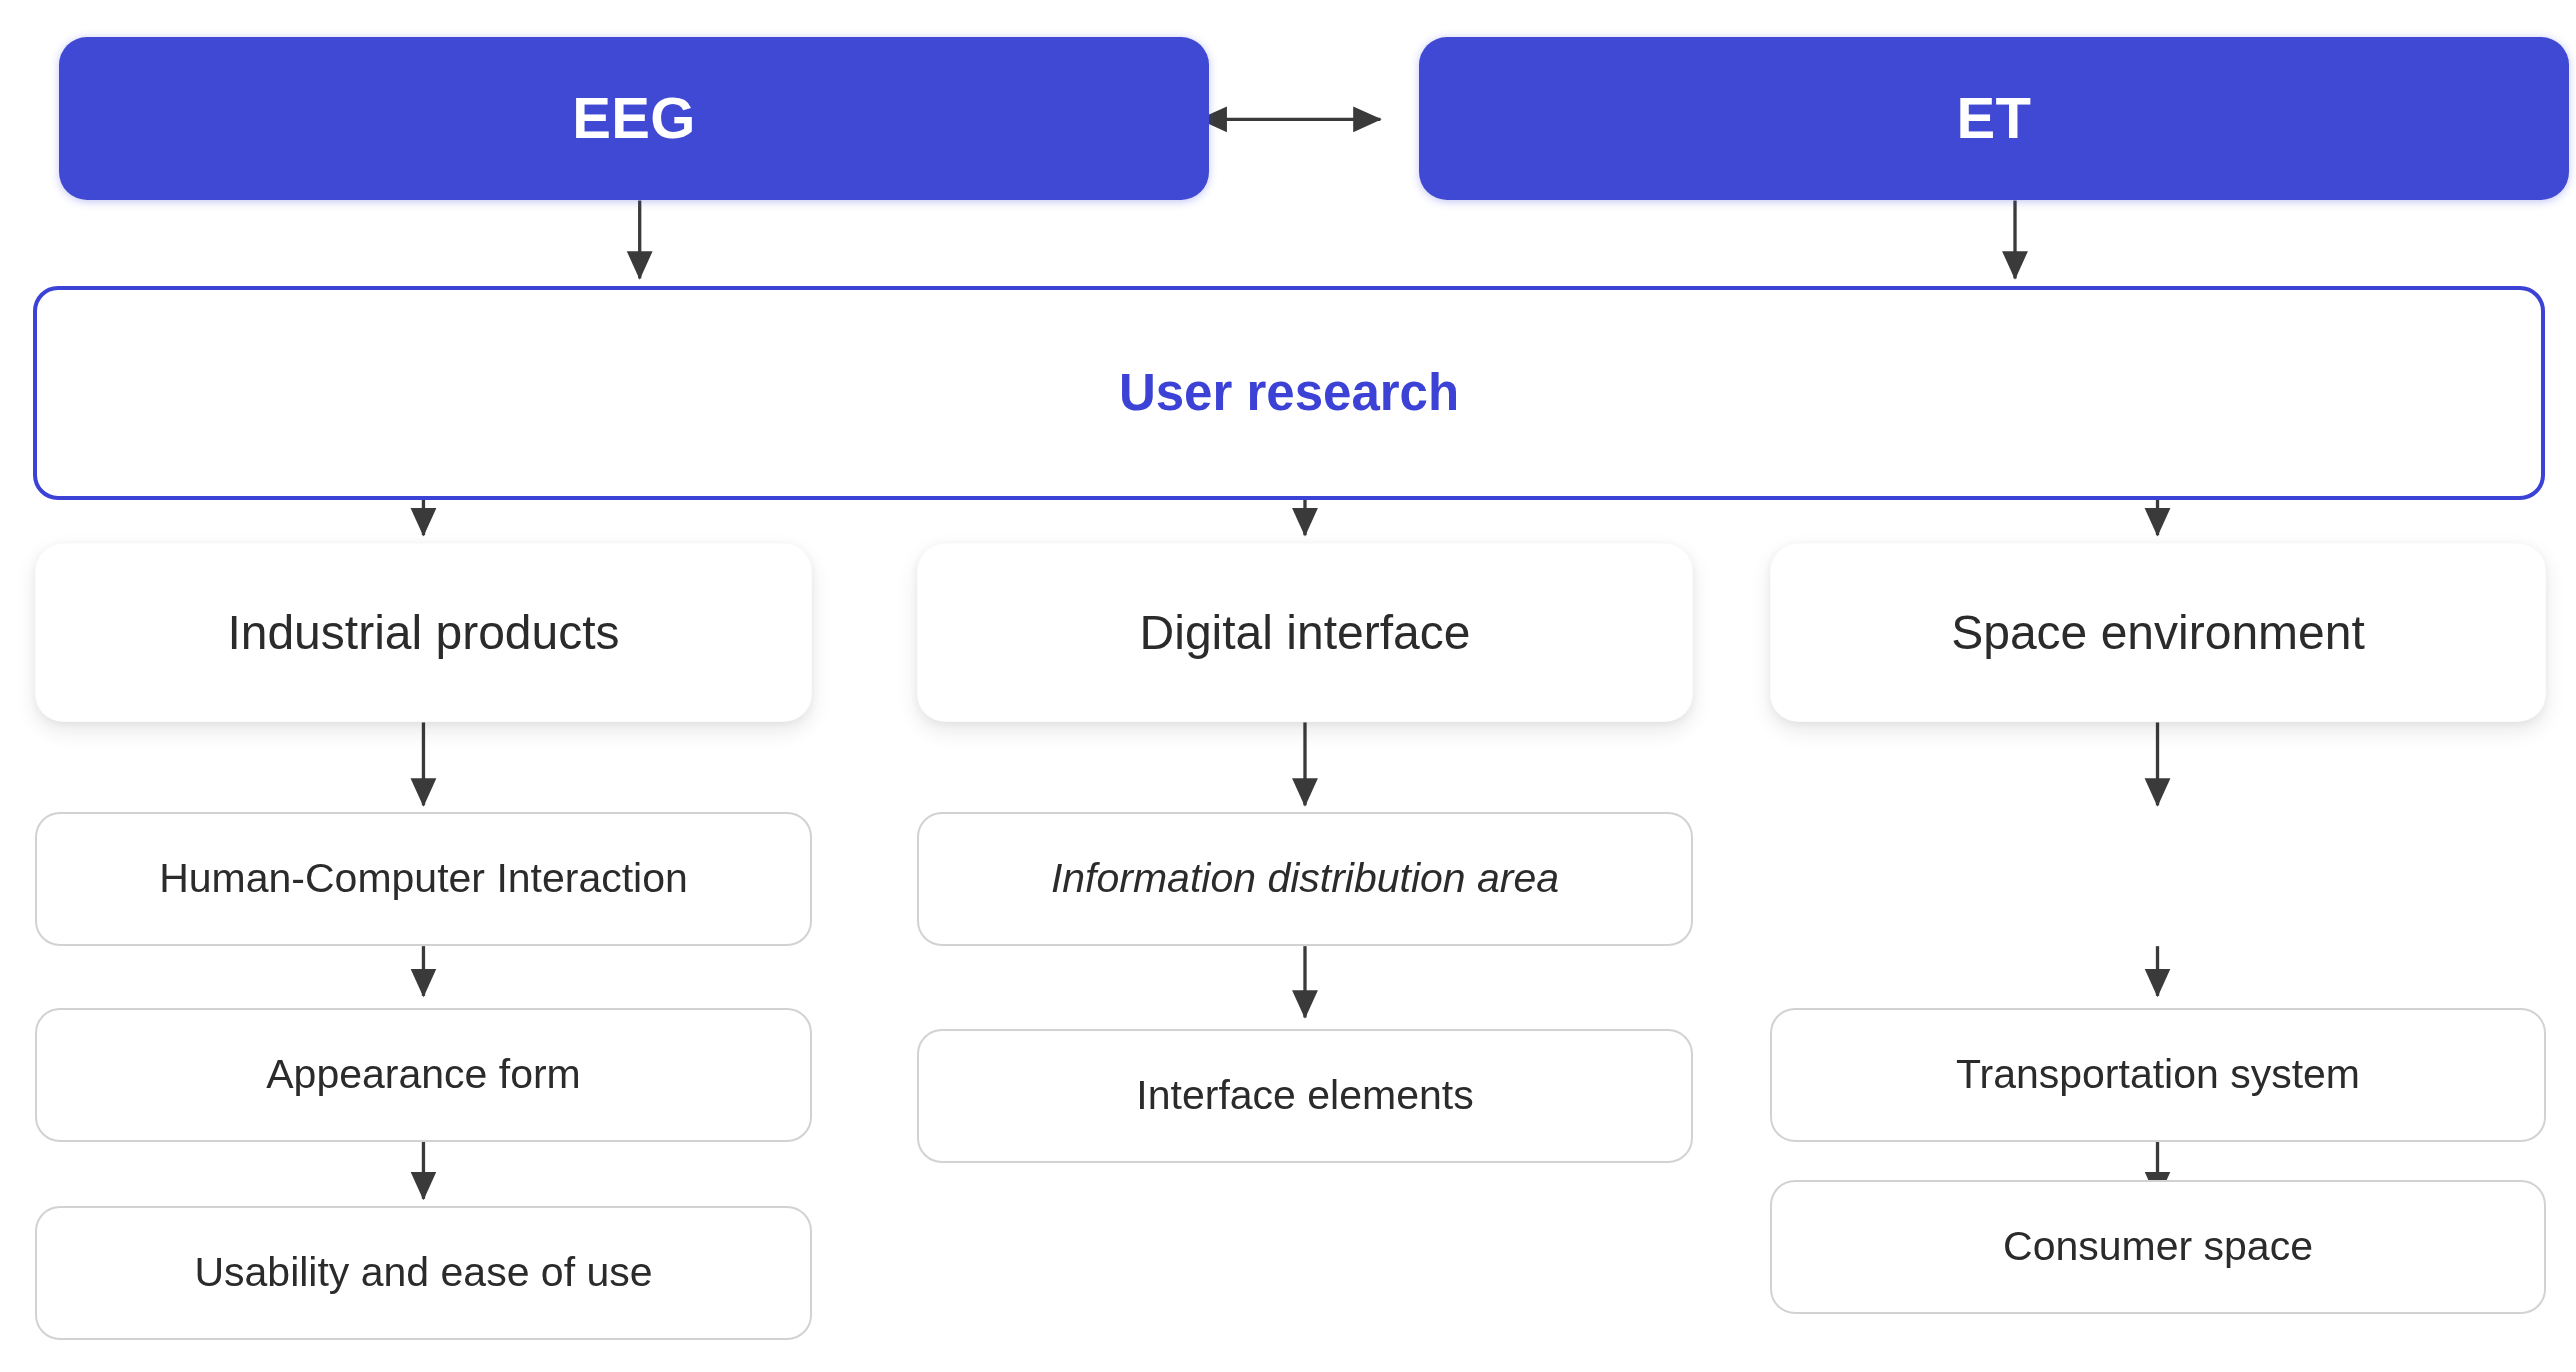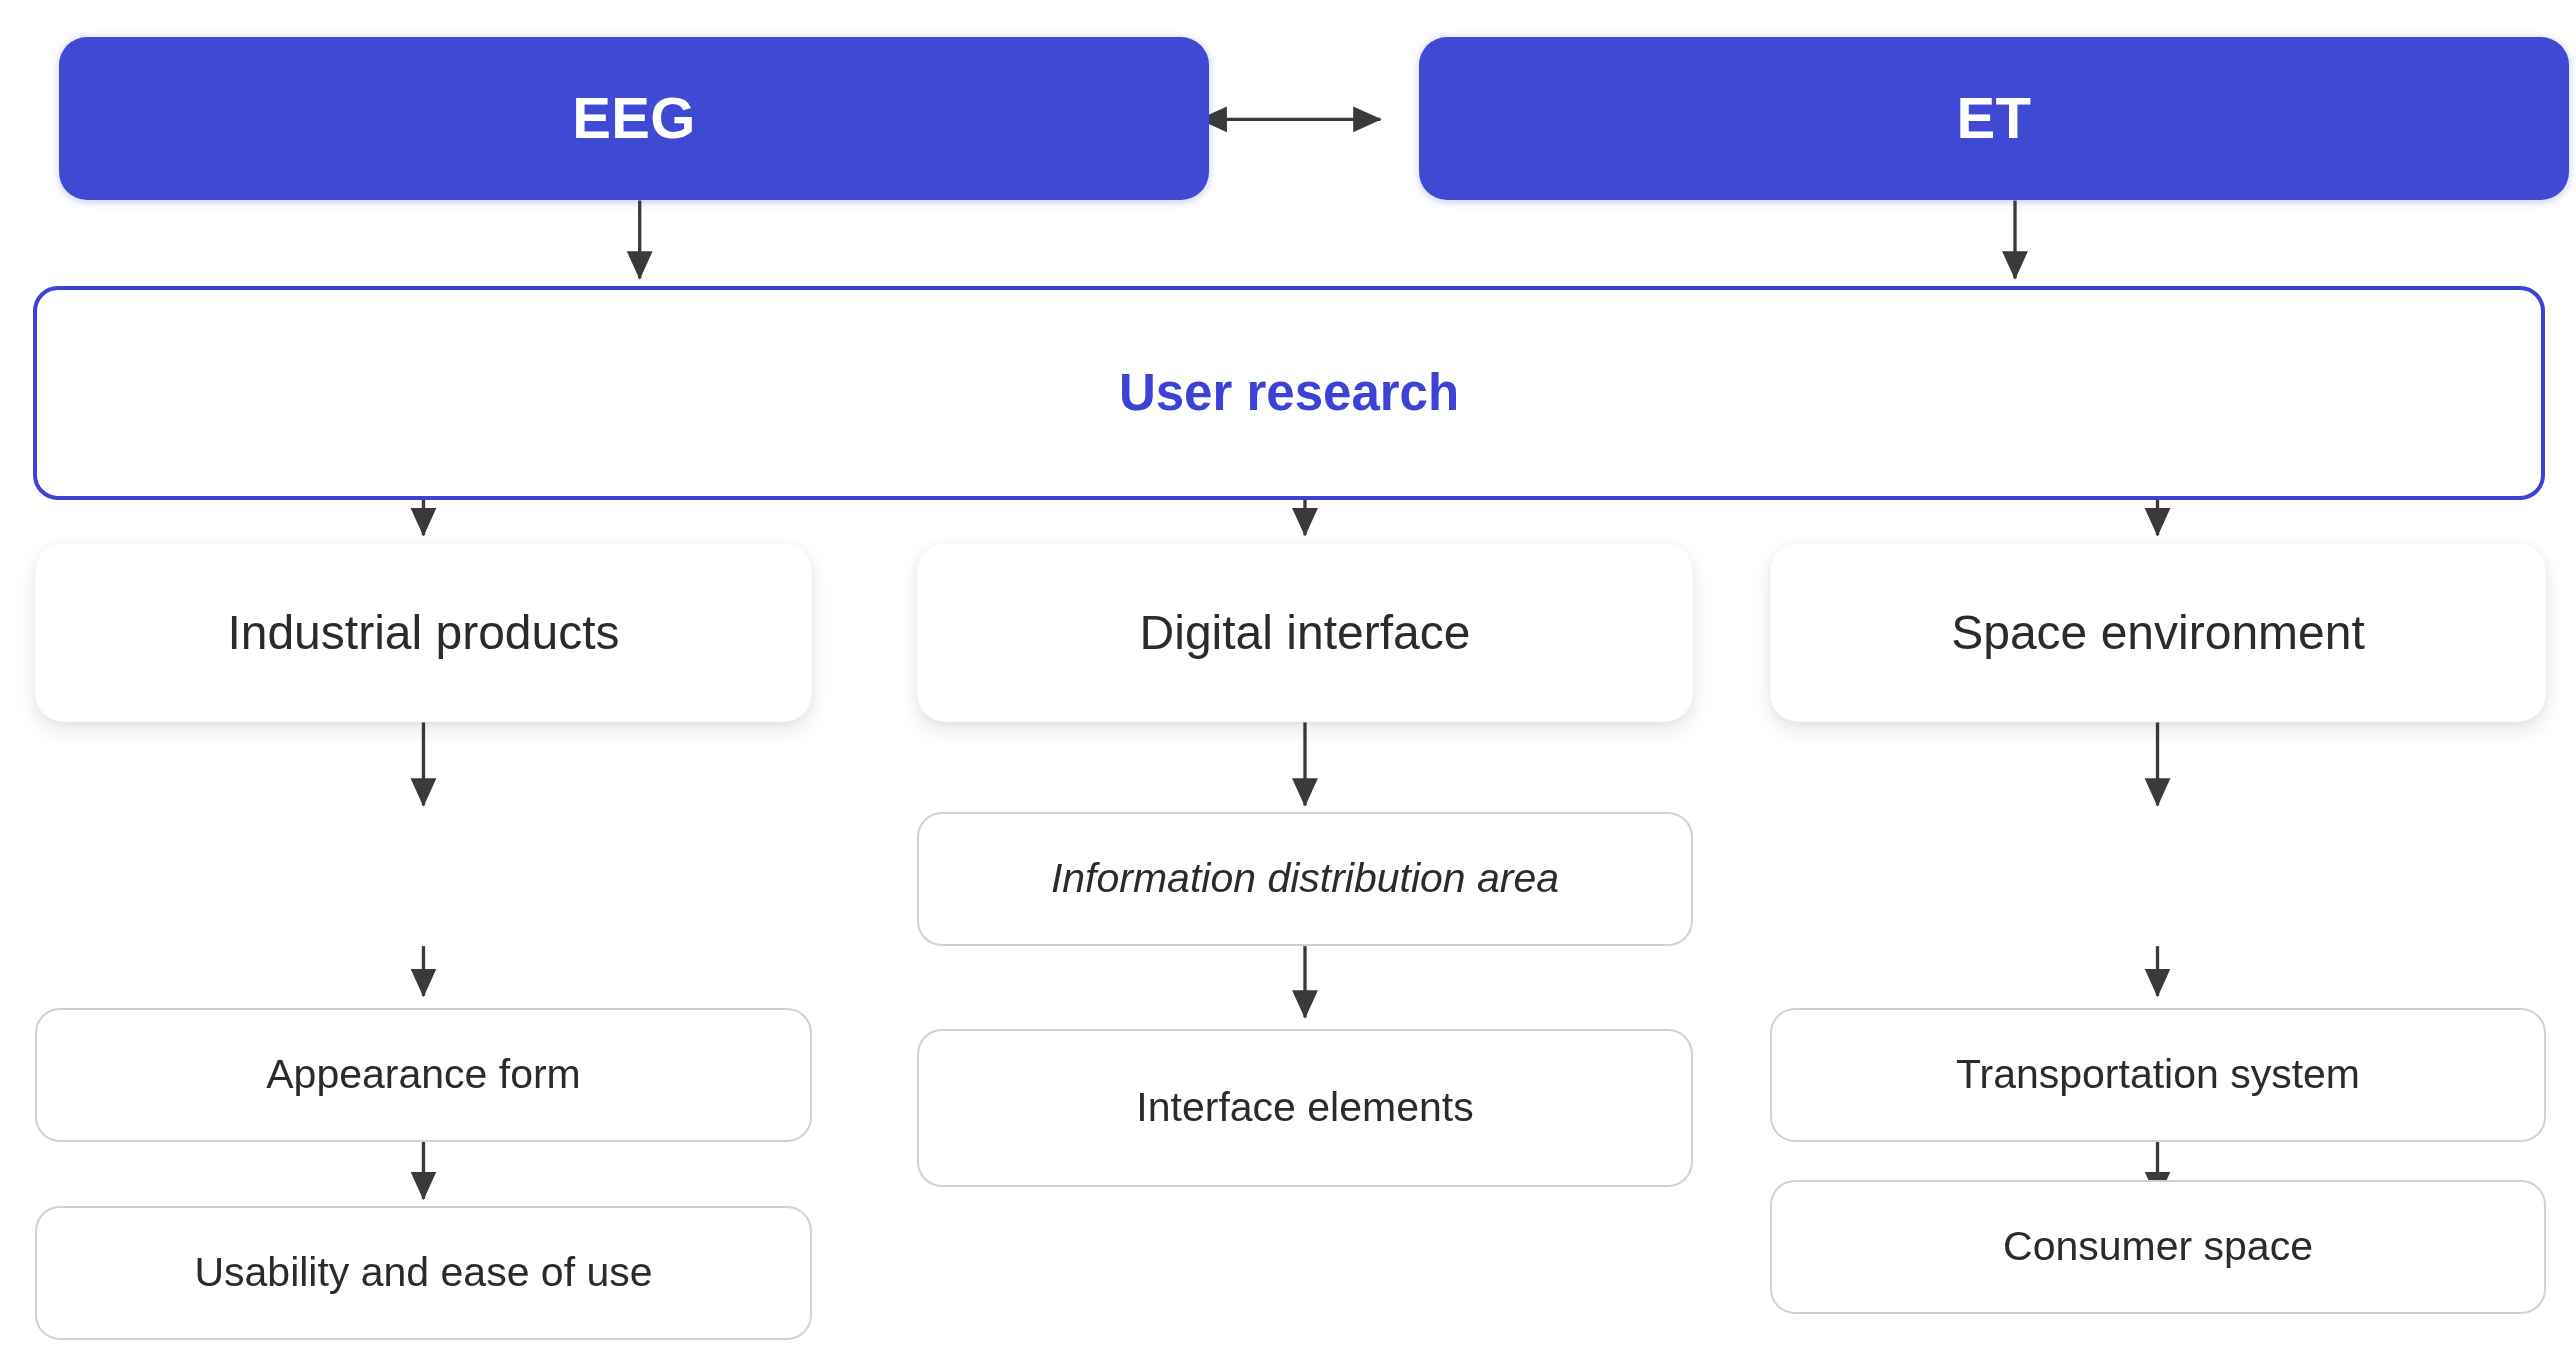--- a/index.html
+++ b/index.html
@@ -138,34 +138,37 @@
   </div>
 
   <div class="node card" style="left:917px; top:543px; width:776px; height:179px;">
     <span>Digital interface</span>
   </div>
 
   <div class="node card" style="left:1770px; top:543px; width:776px; height:179px;">
     <span>Space environment</span>
   </div>
 
+  <div class="node pill" style="left:35px; top:812px; width:777px; height:134px;">
+    <span>Human-Computer Interaction</span>
+  </div>
 
   <div class="node pill" style="left:35px; top:1008px; width:777px; height:134px;">
     <span>Appearance form</span>
   </div>
 
   <div class="node pill" style="left:35px; top:1206px; width:777px; height:134px;">
     <span>Usability and ease of use</span>
   </div>
 
   <div class="node pill" style="left:917px; top:812px; width:776px; height:134px;font-style:italic;">
     <span>Information distribution area</span>
   </div>
 
-  <div class="node pill" style="left:917px; top:1029px; width:776px; height:158px;">
+  <div class="node pill" style="left:917px; top:1029px; width:776px; height:134px;">
     <span>Interface elements</span>
   </div>
 
 
   <div class="node pill" style="left:1770px; top:1008px; width:776px; height:134px;">
     <span>Transportation system</span>
   </div>
 
   <div class="node pill" style="left:1770px; top:1180px; width:776px; height:134px;">
     <span>Consumer space</span>

